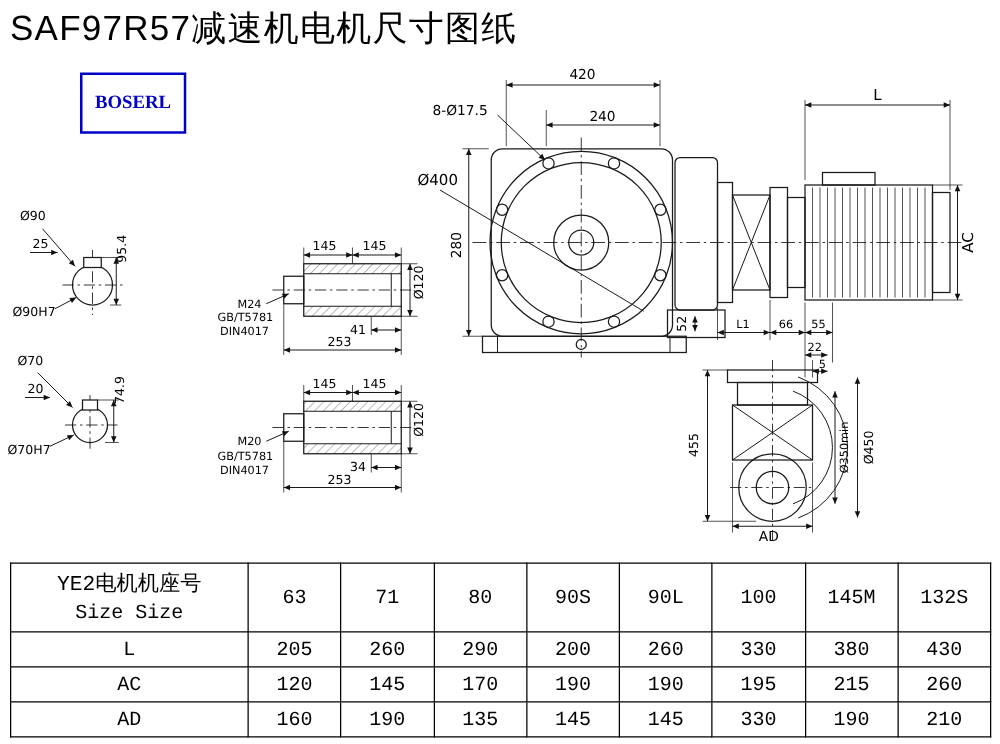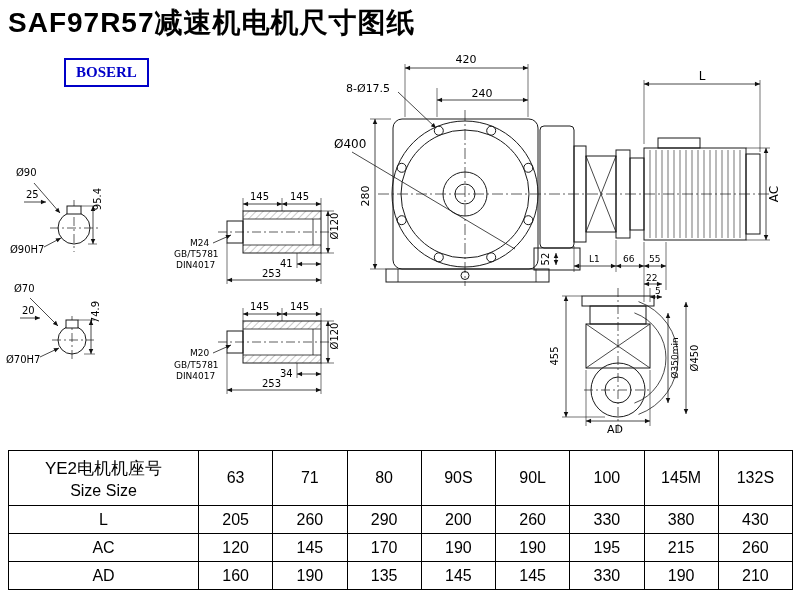--- a/index.html
+++ b/index.html
@@ -1,22 +1,22 @@
 <!DOCTYPE html>
 <html><head>
 <meta charset="utf-8">
 <style>
   *{box-sizing:border-box;margin:0;padding:0}
   html,body{background:#fff}
   body{width:800px;height:595px;font-family:"Liberation Sans",sans-serif;position:relative;overflow:hidden}
   .page{position:relative;width:800px;height:595px;background:#fff}
-  .title{position:absolute;left:8px;top:4px;font-size:28px;font-weight:bold;color:#000;letter-spacing:1px;white-space:nowrap}
-  .logo{position:absolute;left:64px;top:58px;border:2px solid #0000c8;color:#0000c8;font-family:"Liberation Serif",serif;font-size:15px;font-weight:bold;padding:4px 10px;background:#fff}
+  .title{position:absolute;left:8px;top:4px;font-size:28px;font-weight:normal;color:#000;letter-spacing:1px;white-space:nowrap}
+  .logo{position:absolute;left:64px;top:58px;border:2px solid #0000c8;color:#0000c8;font-family:"Liberation Serif",serif;font-size:15px;font-weight:bold;padding:14px 10px;background:#fff}
   svg.drawing{position:absolute;left:0;top:0}
-  table.dims{position:absolute;left:8px;top:450px;width:784px;border-collapse:collapse;table-layout:fixed;font-family:Liberation Sans, sans-serif;font-size:16px;color:#000;text-align:center;background:#fff}
+  table.dims{position:absolute;left:8px;top:450px;width:784px;border-collapse:collapse;table-layout:fixed;font-family:Liberation Mono, monospace;font-size:16px;color:#000;text-align:center;background:#fff}
   .dims th,.dims td{border:1px solid #000;font-weight:normal;padding:0;vertical-align:middle}
   .dims .hrow th{height:55px}
   .dims td{height:28px}
   .hdr-cn{font-size:17px;line-height:1.5}
   .hdr-en{font-size:16px;line-height:1.2}
 </style>
 </head>
 <body>
 
 <div class="page">

